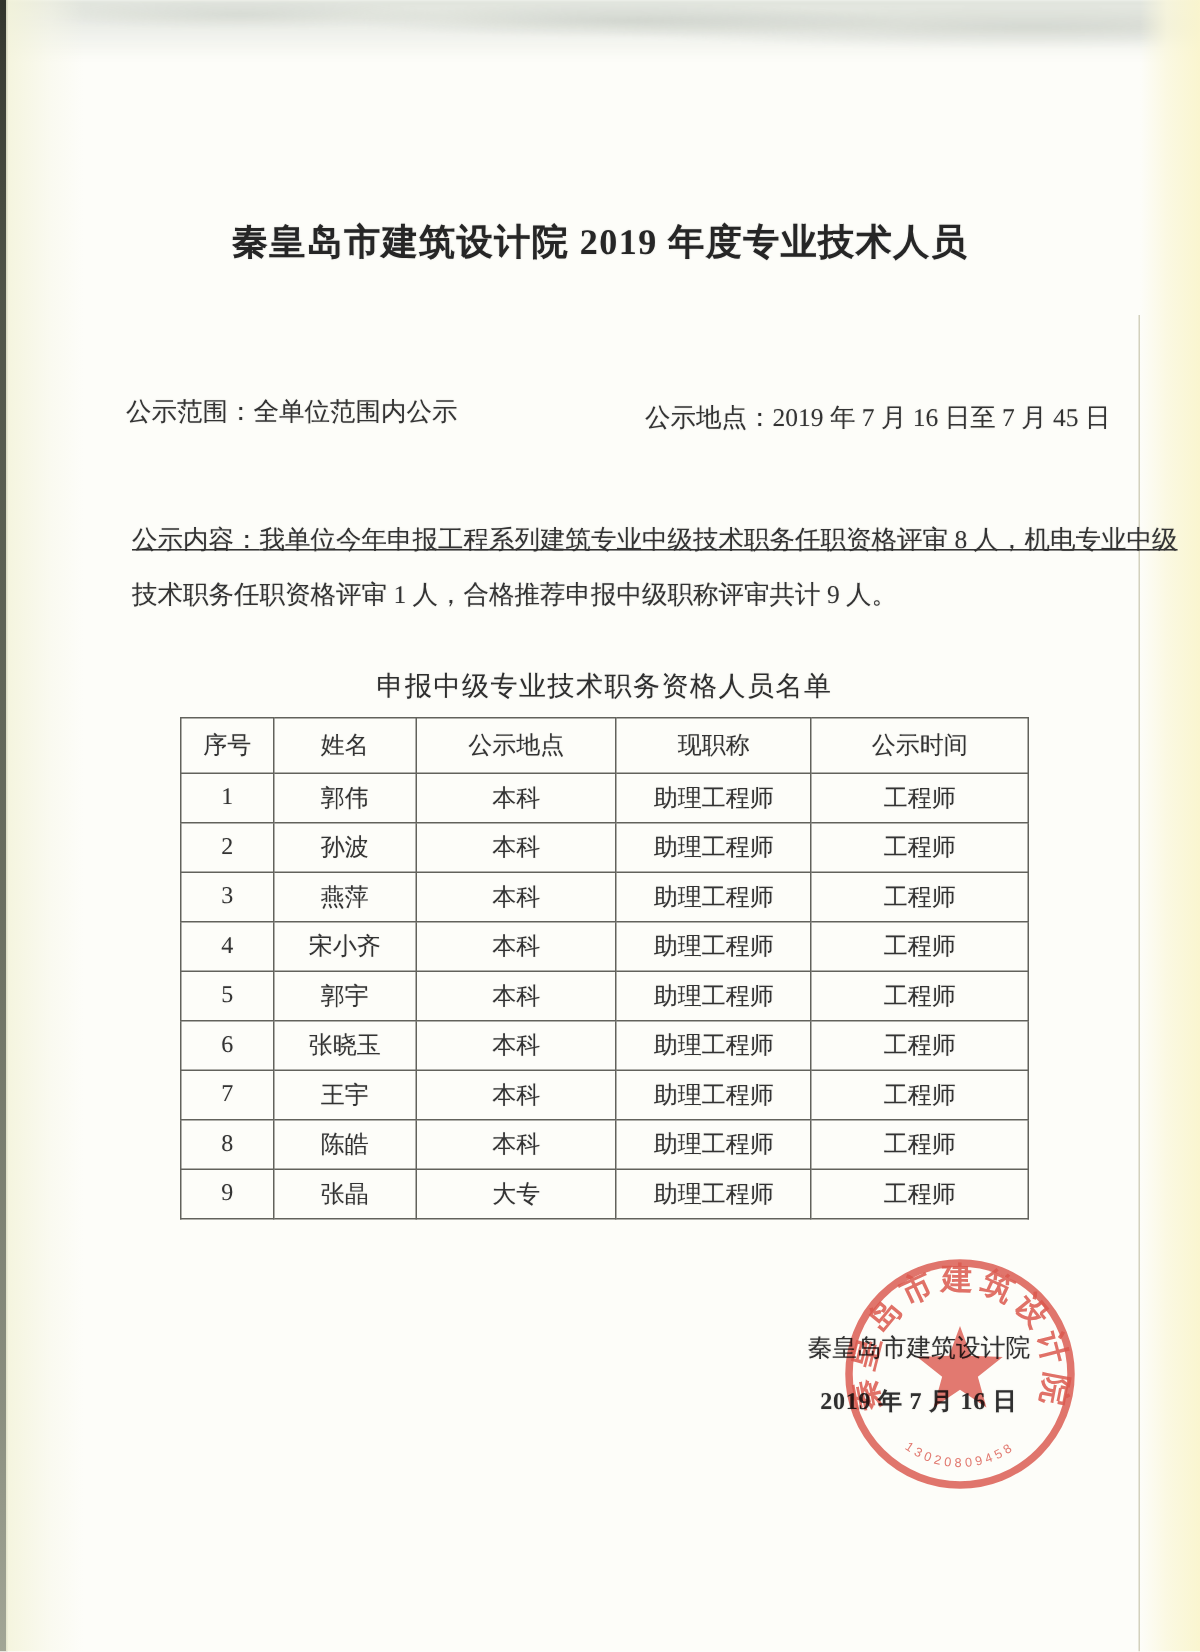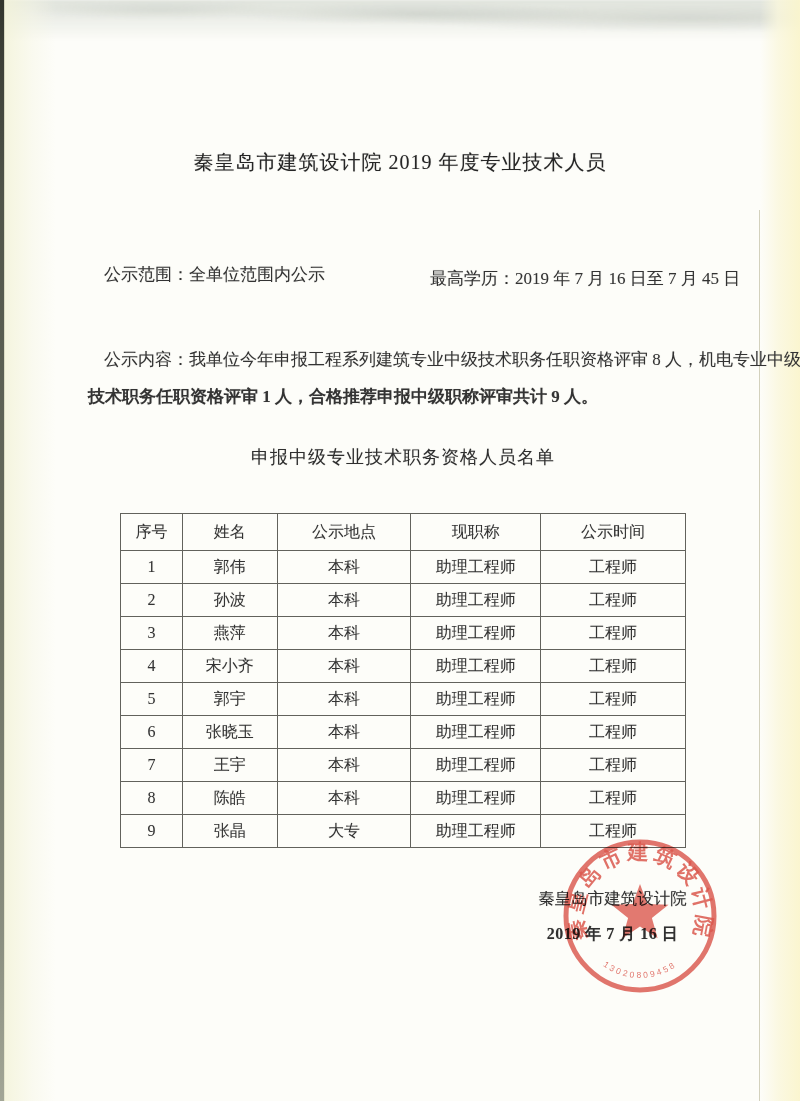--- a/index.html
+++ b/index.html
@@ -42,48 +42,47 @@
   }
   .edge-right-line {
     position: absolute; left: 759px; top: 210px; width: 1px; height: 891px;
     background: rgba(170,165,130,.5);
   }
 
   
   .doc-title {
     position: absolute; left: 0; top: 138px; width: 800px;
     text-align: center;
-    font-weight: normal;
-    font-size: 20px;
+    font-weight: bold;
+    font-size: 24px;
     line-height: 49px;
     color: #262626;
     letter-spacing: 1px;
     text-shadow: 0 0 1px rgba(50,50,50,.3);
   }
   .meta-line { position: absolute; font-size: 17px; color: #333; white-space: nowrap; text-shadow: 0 0 1px rgba(70,70,70,.25); }
-  .meta-scope    { left: 104px;  top: 263px; }
+  .meta-scope    { left: 84px;  top: 263px; }
   .meta-time     { left: 430px; top: 267px; }
   .meta-location { left: 88px;  top: 303px; }
-  .meta-content-1{ left: 104px;  top: 348px; }
-  .meta-content-2{ left: 88px;  top: 385px; font-weight: bold; }
+  .meta-content-1{ left: 88px;  top: 348px; text-decoration: underline; }
+  .meta-content-2{ left: 88px;  top: 385px; }
 
   .table-title {
     position: absolute; left: 0; top: 445px; width: 806px;
     text-align: center; font-size: 18px; color: #2e2e2e;
     letter-spacing: 1px;
     text-shadow: 0 0 1px rgba(70,70,70,.25);
   }
 
   
   table.roster {
     position: absolute; left: 120px; top: 478px; width: 566px;
     border-collapse: collapse;
     font-size: 16px; color: #333;
     text-shadow: 0 0 1px rgba(70,70,70,.2);
-    margin-top: 35px;
   }
   table.roster th, table.roster td {
     border: 1px solid #62625c;
     text-align: center;
     font-weight: normal;
     padding: 0;
   }
   table.roster th { height: 37px; }
   table.roster td { height: 33px; }
   .col-0 { width: 62px; } .col-1 { width: 95px; } .col-2 { width: 134px; }
@@ -113,21 +112,21 @@
   <div class="edge-left-cream"></div>
   <div class="edge-right-cream"></div>
   <div class="edge-right-line"></div>
 
   <div class="doc-title">
     <div>秦皇岛市建筑设计院 2019 年度专业技术人员</div>
   </div>
 
   <div class="meta-line meta-scope"><span>公示范围：</span><span>全单位范围内公示</span></div>
 
-  <div class="meta-line meta-time"><span>最高学历：</span><span>2019 年 7 月 16 日至 7 月 45 日</span></div>
+  <div class="meta-line meta-time"><span>公示地点：</span><span>2019 年 7 月 16 日至 7 月 45 日</span></div>
 
 
   <div class="meta-line meta-content-1"><span>公示内容：</span><span>我单位今年申报工程系列建筑专业中级技术职务任职资格评审 8 人，机电专业中级</span></div>
 
   <div class="meta-line meta-content-2"><span>技术职务任职资格评审 1 人，合格推荐申报中级职称评审共计 9 人。</span></div>
 
   <div class="table-title">申报中级专业技术职务资格人员名单</div>
 
   <table class="roster">
     <colgroup>

